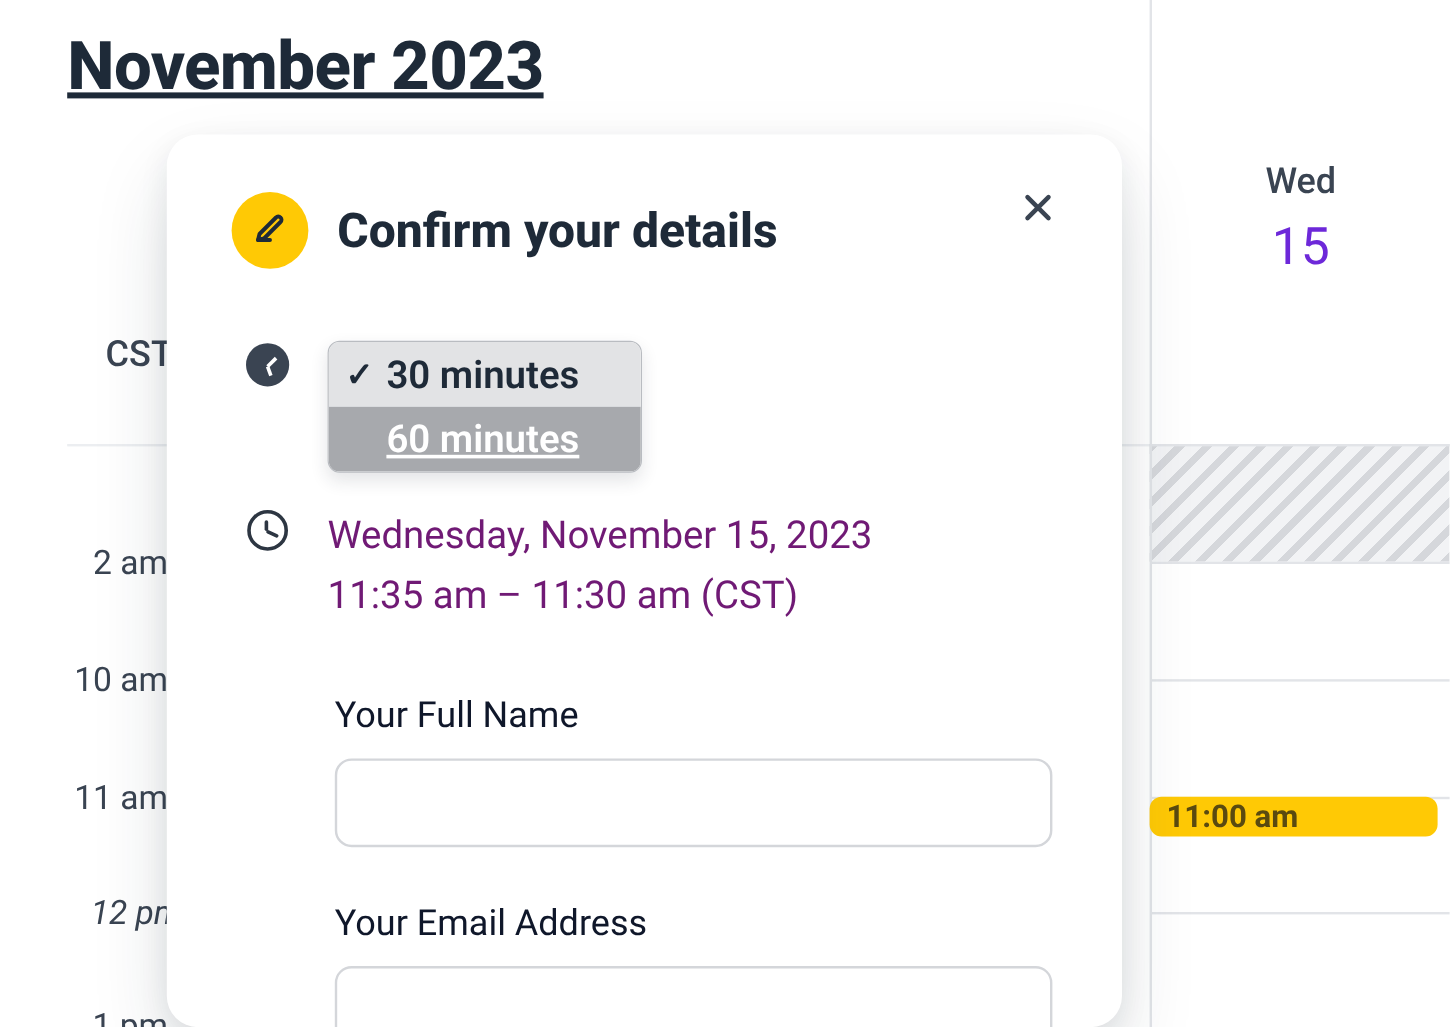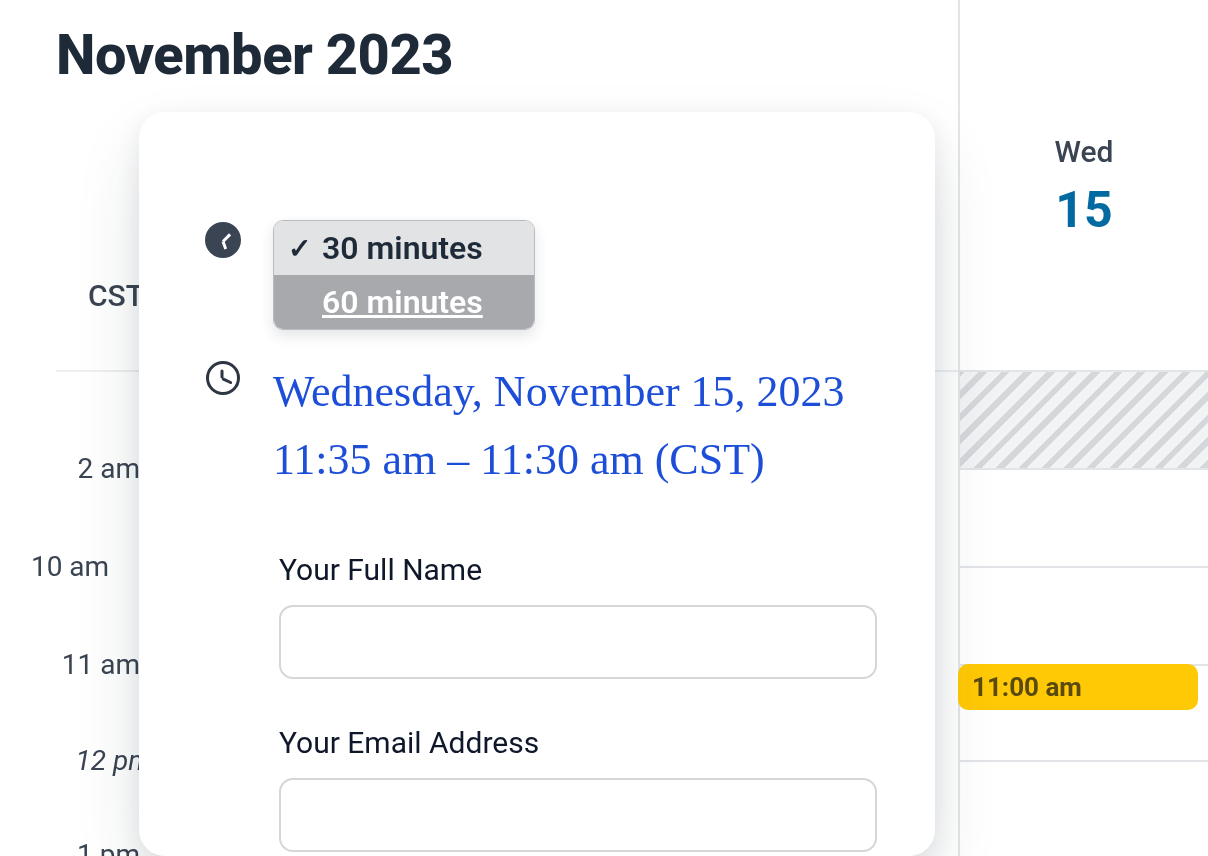--- a/index.html
+++ b/index.html
@@ -12,42 +12,43 @@
     position: relative;
   }
 
   .page-title {
     position: absolute;
     left: 56px; top: 22px;
     font-size: 56px;
     font-weight: 800;
     letter-spacing: -0.5px;
     color: #1e2a38;
+    text-decoration: underline;
   }
 
   
   .day-col {
     position: absolute;
     left: 958px; top: 0;
     width: 250px; height: 856px;
     border-left: 2px solid #e2e4e8;
   }
   .day-header {
     text-align: center;
     padding-top: 134px;
   }
   .day-name {
     font-size: 30px;
     font-weight: 500;
     color: #3a4452;
   }
   .day-number {
-    font-size: 50px;
-    font-weight: 700;
-    color: #0369a1;
+    font-size: 43px;
+    font-weight: 400;
+    color: #6d28d9;
     margin-top: 12px;
   }
   .hour-line {
     position: absolute;
     left: 0; width: 250px;
     border-top: 2px solid #e2e4e8;
   }
   .l1 { top: 370px; }
   .l2 { top: 468px; }
   .l3 { top: 566px; }
@@ -61,21 +62,21 @@
     background-image: repeating-linear-gradient(
       -45deg,
       #d5d7db 0px, #d5d7db 6px,
       #f2f3f5 6px, #f2f3f5 16px
     );
   }
 
   .event-pill {
     position: absolute;
     left: 958px; top: 664px;
-    width: 240px; height: 46px;
+    width: 240px; height: 33px;
     background: #ffc905;
     border-radius: 10px;
     color: #5a4a10;
     font-size: 26px;
     font-weight: 700;
     padding: 10px 14px;
     display: flex; align-items: center;
   }
 
   
@@ -87,21 +88,21 @@
     color: #3a4452;
   }
   .hour-label {
     position: absolute;
     font-size: 28px;
     color: #3a4452;
     width: 140px;
     text-align: right;
   }
   .hl9  { left: 0; top: 452px; }
-  .hl10 { left: 0; top: 550px; text-align: center; }
+  .hl10 { left: 0; top: 550px; }
   .hl11 { left: 0; top: 648px; }
   .hl12 { left: 12px; top: 744px; font-style: italic; }
   .hl1  { left: 0; top: 838px; }
 
   
   .faint-line {
     position: absolute;
     left: 56px; top: 370px;
     width: 1152px;
     border-top: 2px solid #eceef1;
@@ -191,24 +192,23 @@
   }
   .check {
     font-size: 28px;
     width: 22px;
   }
 
   .detail-row.datetime {
     margin-top: 28px;
   }
   .dt-text {
-    font-size: 44px;
-    color: #1d4ed8;
+    font-size: 32px;
+    color: #701a75;
     line-height: 1.55;
-    font-family: Liberation Serif, serif;
   }
 
   .form-section {
     margin-top: 58px;
     margin-left: 86px;
   }
   .field-label {
     font-size: 30px;
     color: #0f172a;
     margin-bottom: 18px;
@@ -286,20 +286,38 @@
   <div class="hour-line l4"></div>
   <div class="hour-line l5"></div>
 </div>
 
 <div class="event-pill">
   <span>11:00 am</span>
 </div>
 
 <div class="modal">
 
+  <div class="modal-header">
+    <div class="badge">
+      <span>
+        <svg viewBox="0 0 24 24" fill="none" stroke="#1e2a38" stroke-width="2.6" stroke-linecap="round" stroke-linejoin="round">
+          <path d="M4 20 L8 19 L19 8 a2 2 0 0 0 0 -3 a2 2 0 0 0 -3 0 L5 16 Z"></path>
+          <path d="M4 20 L12 20"></path>
+        </svg>
+      </span>
+    </div>
+    <div class="modal-title">Confirm your details</div>
+    <button class="close-btn">
+      <span>
+        <svg viewBox="0 0 24 24" fill="none" stroke-width="3" stroke-linecap="round">
+          <path d="M5 5 L19 19 M19 5 L5 19"></path>
+        </svg>
+      </span>
+    </button>
+  </div>
 
   <div class="detail-row">
     <div class="icon-slot">
       <span class="clock-solid"></span>
     </div>
     <div class="dropdown">
       <div class="dd-option sel">
         <span class="check">✓</span>
         <span>30 minutes</span>
       </div>

